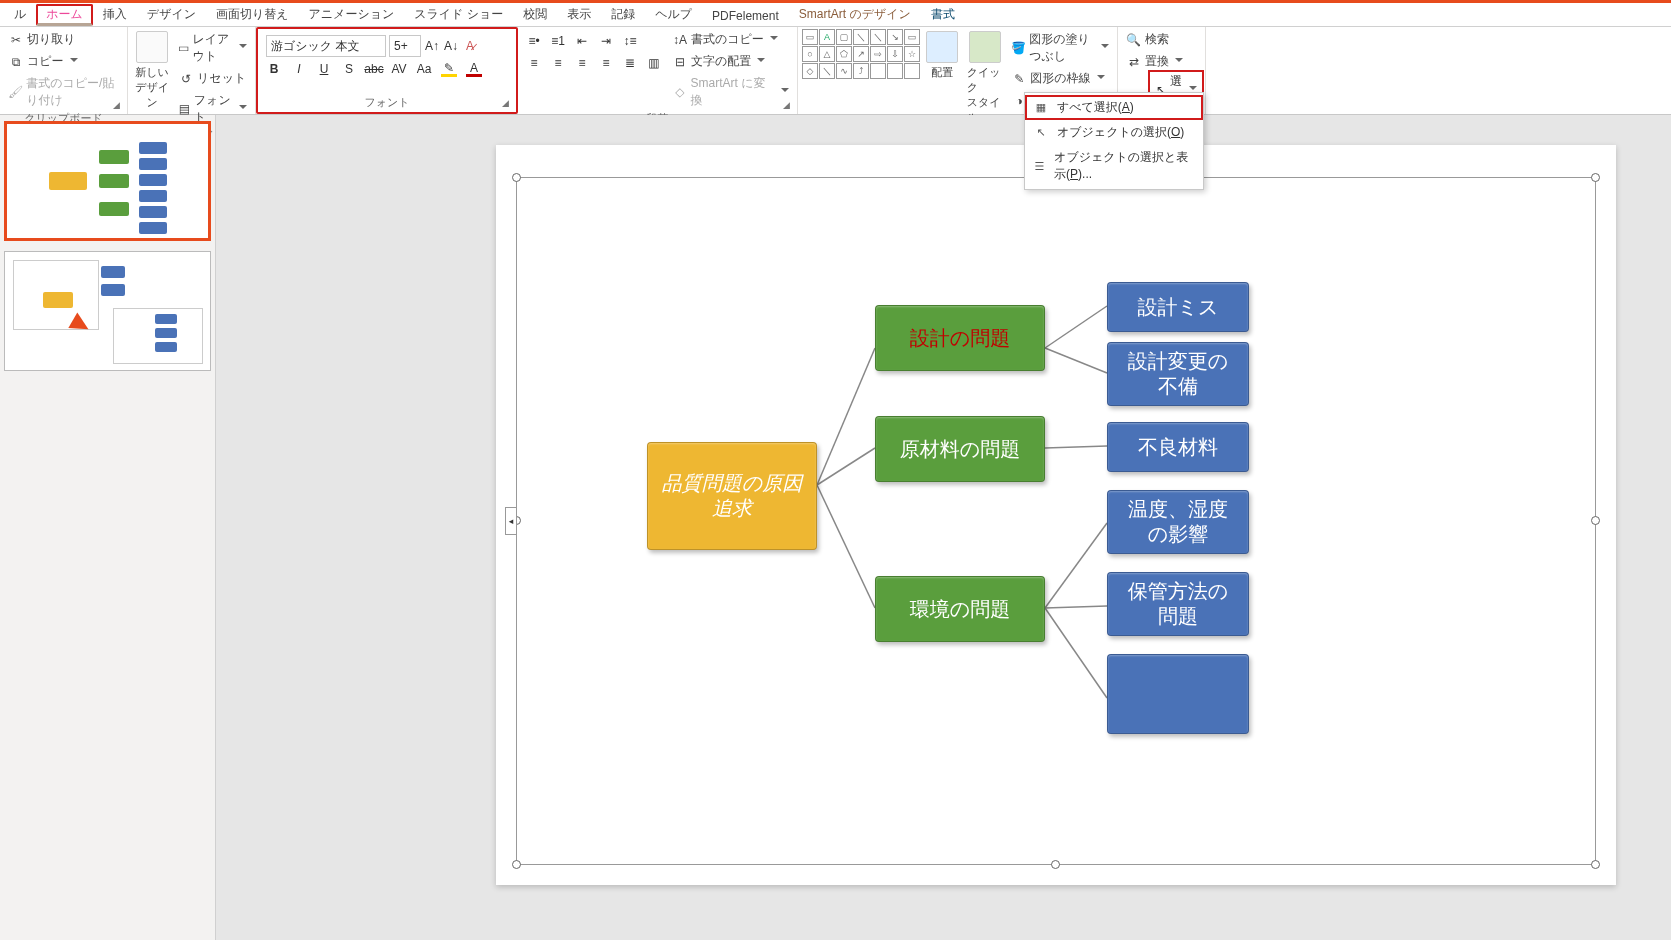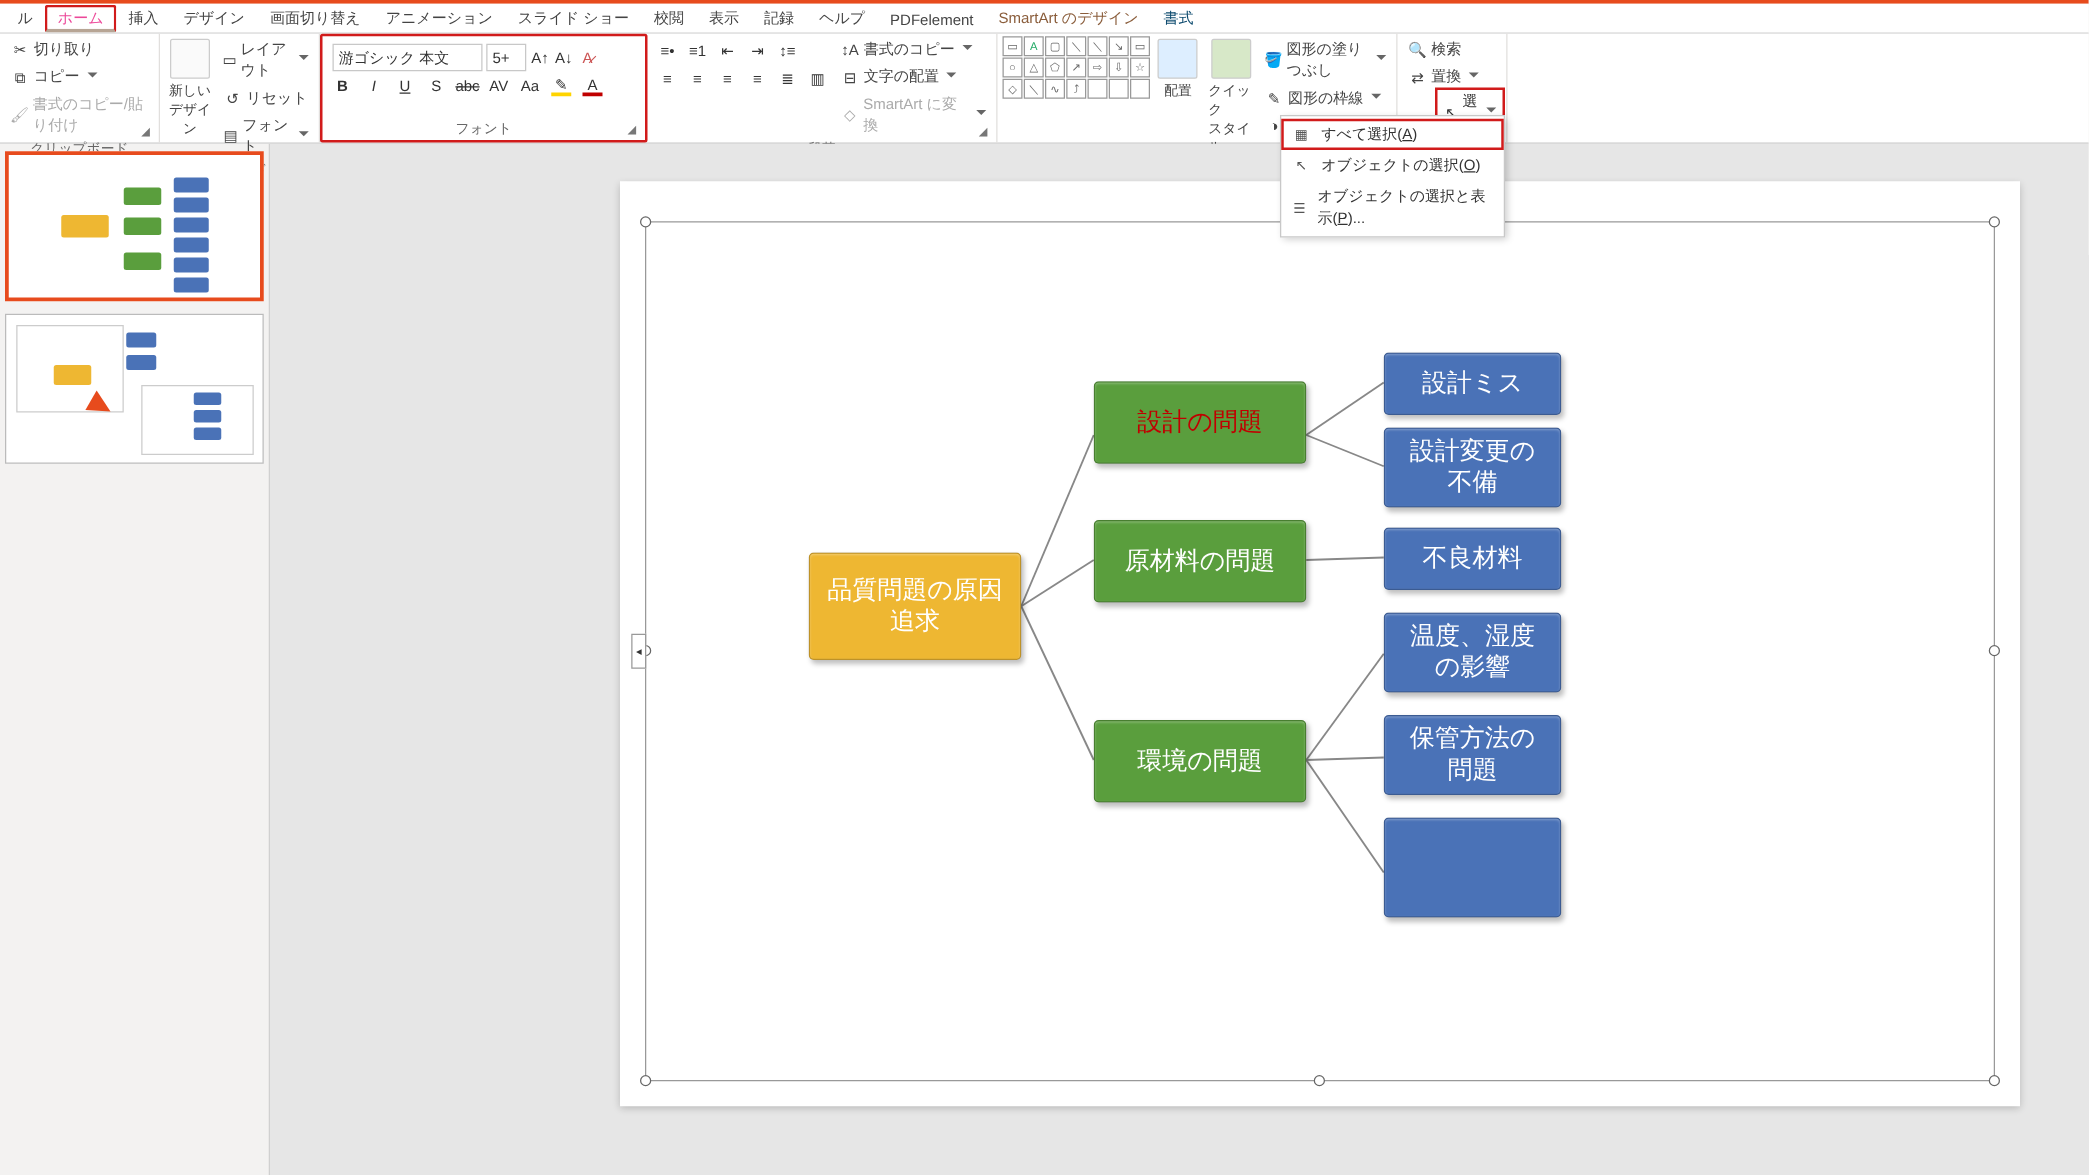--- a/index.html
+++ b/index.html
@@ -47,21 +47,21 @@
   
   .sel-frame { position: absolute; inset: 32px 20px 20px 20px; border: 1px solid #999; }
   .handle { position: absolute; width: 9px; height: 9px; background: #fff; border: 1px solid #666; border-radius: 50%; }
   .h-tl{top:-5px;left:-5px}.h-tr{top:-5px;right:-5px}.h-bl{bottom:-5px;left:-5px}.h-br{bottom:-5px;right:-5px}
   .h-tc{top:-5px;left:calc(50% - 5px)}.h-bc{bottom:-5px;left:calc(50% - 5px)}
   .h-ml{top:calc(50% - 5px);left:-5px}.h-mr{top:calc(50% - 5px);right:-5px}
   .expand-tab { position:absolute; left:-12px; top:calc(50% - 14px); width:12px; height:28px; border:1px solid #999; background:#fff; display:flex; align-items:center; justify-content:center; font-size:9px; }
 
   
   .node { position: absolute; border-radius: 4px; color: #fff; font-size: 20px; font-weight: 500; display: flex; align-items: center; justify-content: center; text-align: center; padding: 6px 10px; box-shadow: 2px 3px 4px rgba(0,0,0,.25), inset 0 1px 2px rgba(255,255,255,.3); border: 1px solid rgba(0,0,0,.2); line-height: 1.25; }
-  .root { background: #eeb732; left: 130px; top: 264px; width: 170px; height: 86px; }
+  .root { background: #eeb732; left: 130px; top: 264px; width: 170px; height: 108px; font-style: italic; }
   .mid  { background: #5a9e3d; width: 170px; height: 66px; }
   .leaf { background: #4a72b7; width: 142px; height: 50px; }
   .leaf.tall { height: 64px; }
   .leaf.empty { height: 80px; }
   .mid.red-text { color: #c00000; }
   svg.connectors { position:absolute; inset:0; overflow:visible; }
   svg.connectors line { stroke:#888; stroke-width:1.5; }
 
   
   .mini { position:absolute; border-radius:2px; }

